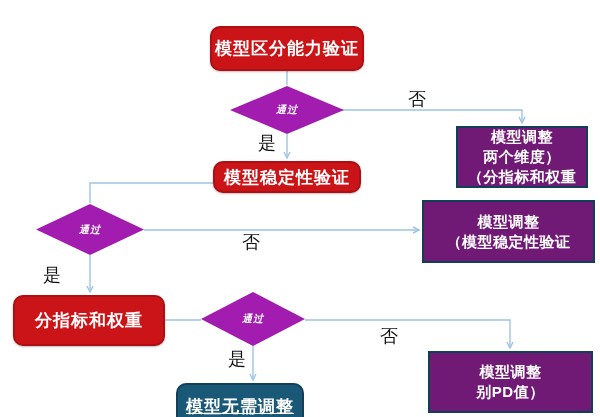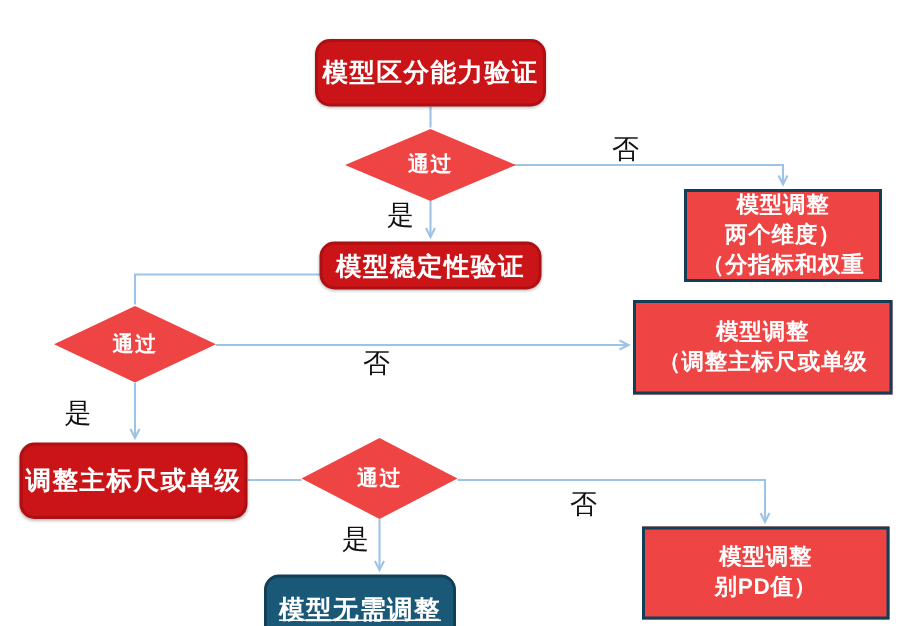--- a/index.html
+++ b/index.html
@@ -32,28 +32,29 @@
   }
   .process {
     background: #CB1417;
     border: 2px solid #AD0F13;
     border-radius: 10px;
     font-size: 17px;
     letter-spacing: 1px;
     box-shadow: 0 1px 2px rgba(0,0,0,0.25);
   }
   .decision {
-    background: #ef4444;
+    background: #a21caf;
     clip-path: polygon(50% 0, 100% 50%, 50% 100%, 0 50%);
-    font-size: 14px;
+    font-size: 10px;
     letter-spacing: 1px;
     z-index: 2;
+    font-style: italic;
   }
   .adjust {
-    background: #ef4444;
+    background: #701a75;
     border: 2px solid #123F58;
     font-size: 15px;
     line-height: 20px;
     letter-spacing: 0.5px;
   }
   .end-node {
     background: #1A5877;
     border: 2px solid #123F58;
     border-radius: 10px;
     font-size: 17px;
@@ -114,27 +115,27 @@
   </div>
 
   <div class="node decision" style="left:36px; top:186px; width:108px; height:51px;">
     <span>通过</span>
   </div>
 
   <div class="edge-label" style="left:251px; top:224px;">否</div>
 
   <div class="node adjust" style="left:422px; top:182px; width:173px; height:63px;">
     <span>模型调整</span>
-    <span>（调整主标尺或单级</span>
+    <span>（模型稳定性验证</span>
   </div>
 
   <div class="edge-label" style="left:52px; top:257px;">是</div>
 
   <div class="node process" style="left:13px; top:277px; width:152px; height:51px;">
-    <span>调整主标尺或单级</span>
+    <span>分指标和权重</span>
   </div>
 
   <div class="node decision" style="left:201px; top:274px; width:104px; height:54px;">
     <span>通过</span>
   </div>
 
   <div class="edge-label" style="left:389px; top:318px;">否</div>
 
   <div class="node adjust" style="left:428px; top:333px; width:165px; height:62px;">
     <span>模型调整</span>

